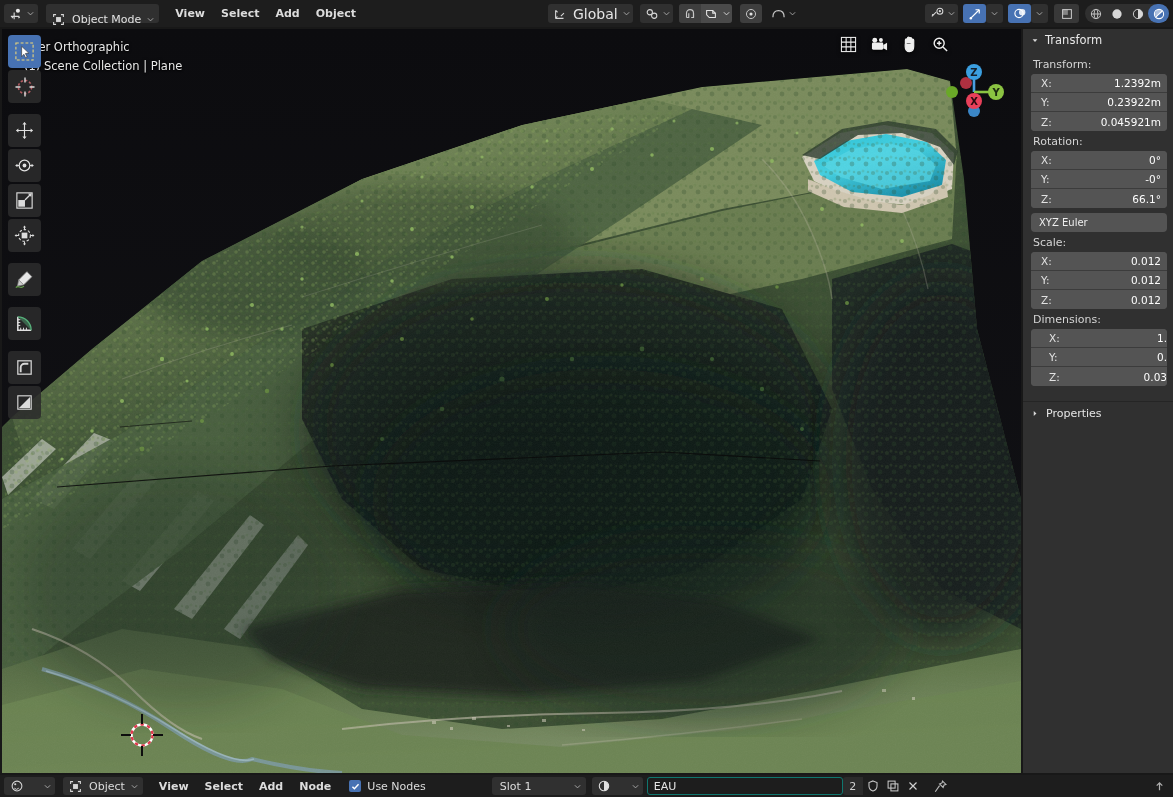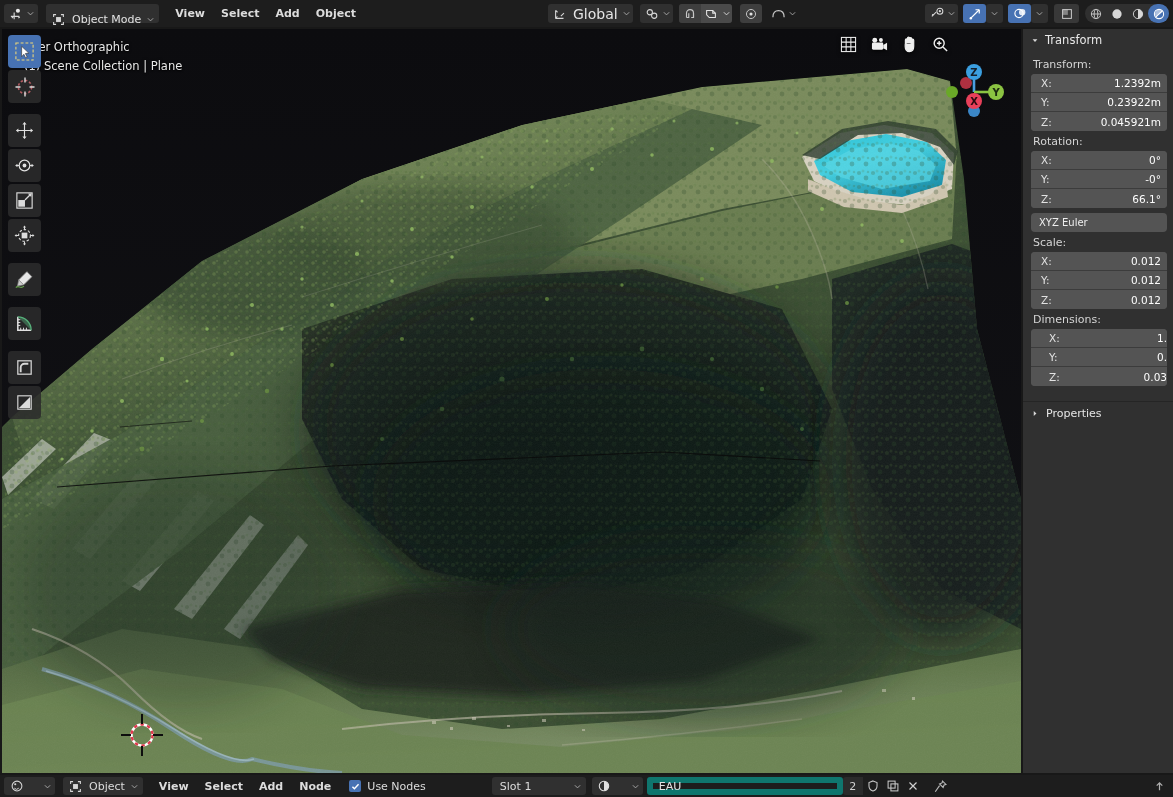--- a/index.html
+++ b/index.html
@@ -129,21 +129,21 @@
   .bottombar {
     position: absolute; left: 0; top: 775px; width: 1173px; height: 22px;
     background: #1d1d1d; display: flex; align-items: center; padding: 0 4px; gap: 0;
   }
   .bb-field {
     display: flex; align-items: center; height: 18px; background: #303030;
     border-radius: 3px; padding: 0 4px; cursor: pointer; gap: 18px;
   }
   .namefield {
     display: flex; align-items: center; height: 18px; background: #1d1d1d;
-    border: 6px solid #0f766e; border-radius: 3px; padding: 0 6px; width: 196px;
+    border: 1px solid #0f766e; border-radius: 3px; padding: 0 6px; width: 196px;
     color: #e3e3e3; font-size: 11px; cursor: text;
   }
   .cntbadge {
     height: 18px; min-width: 20px; display: flex; align-items: center; justify-content: center;
     background: #2b2b2b; border-radius: 3px 0 0 3px; color: #cfcfcf; font-size: 11px; cursor: pointer;
   }
   .miniicon { width: 20px; height: 18px; display: flex; align-items: center; justify-content: center; cursor: pointer; }
   .cb {
     width: 12px; height: 12px; background: #4772b3; border-radius: 2px;
     display: flex; align-items: center; justify-content: center; cursor: pointer;

